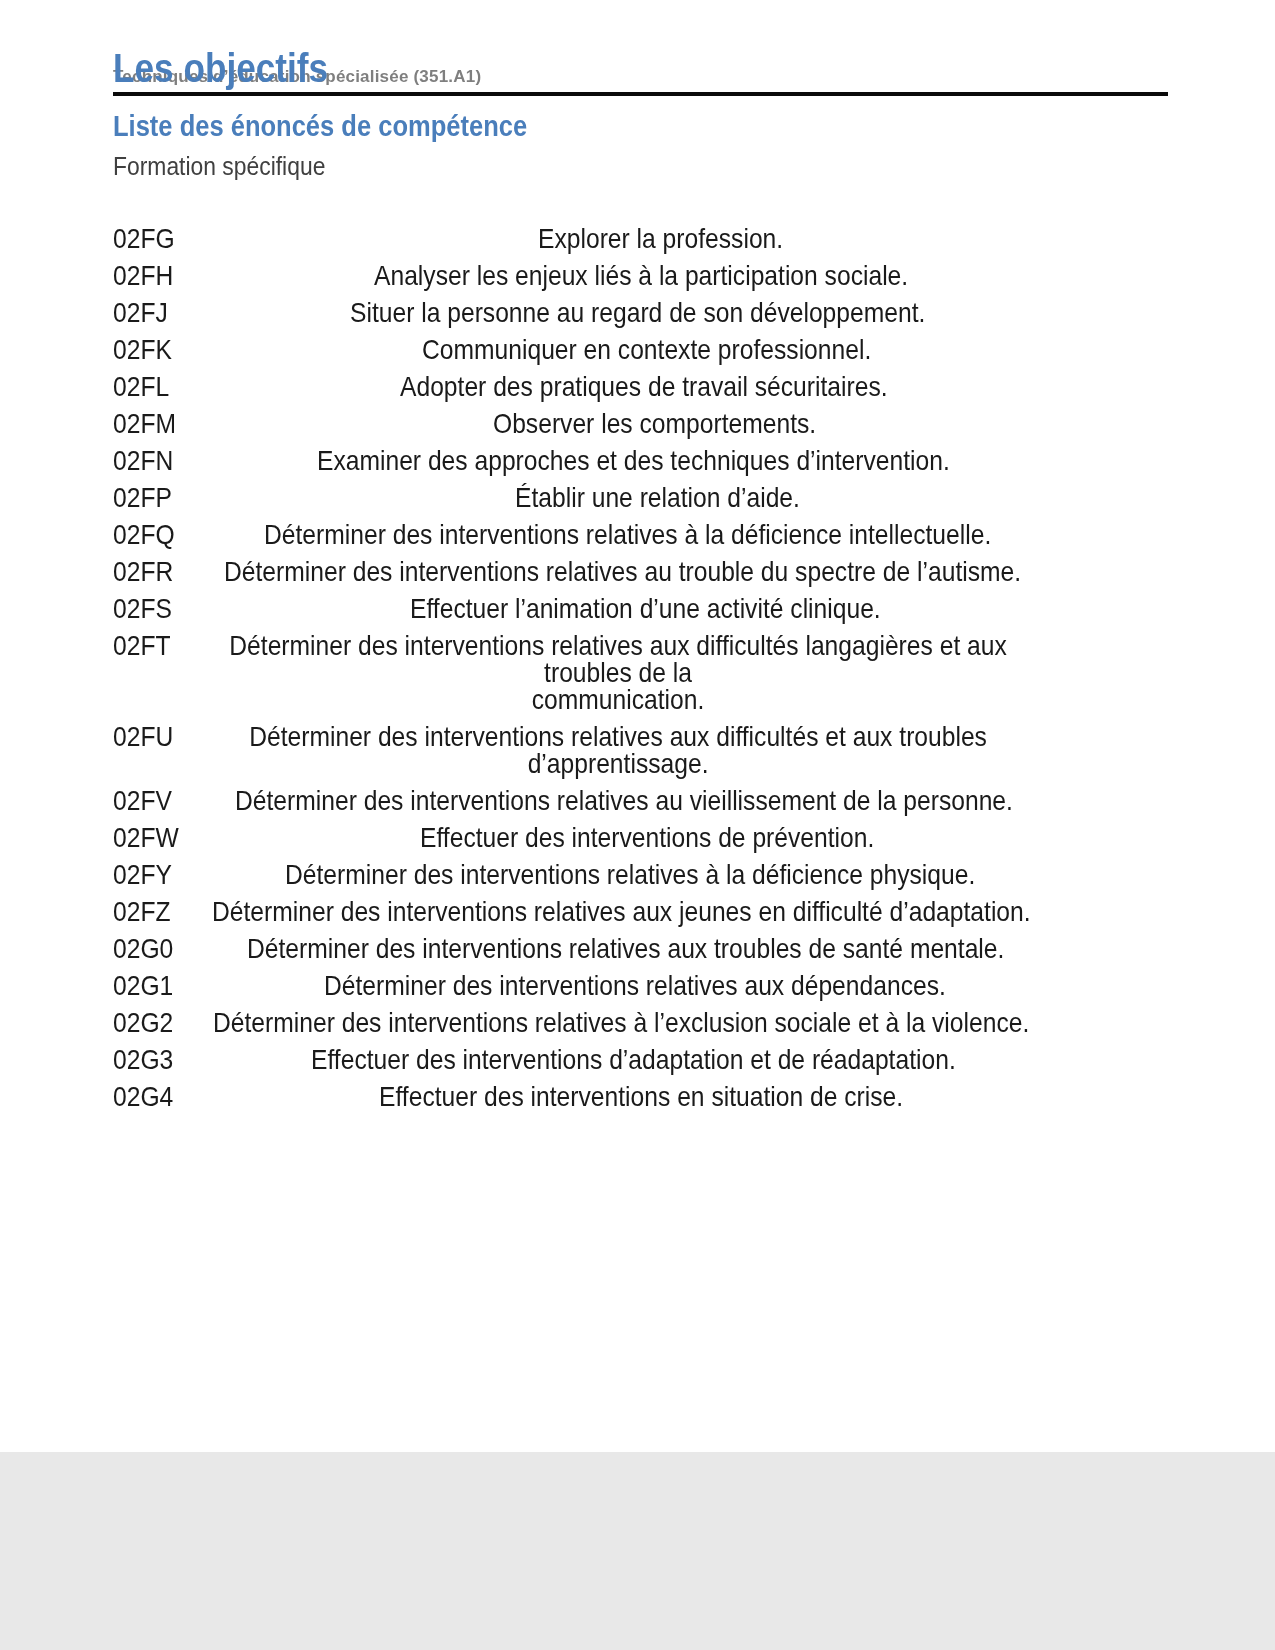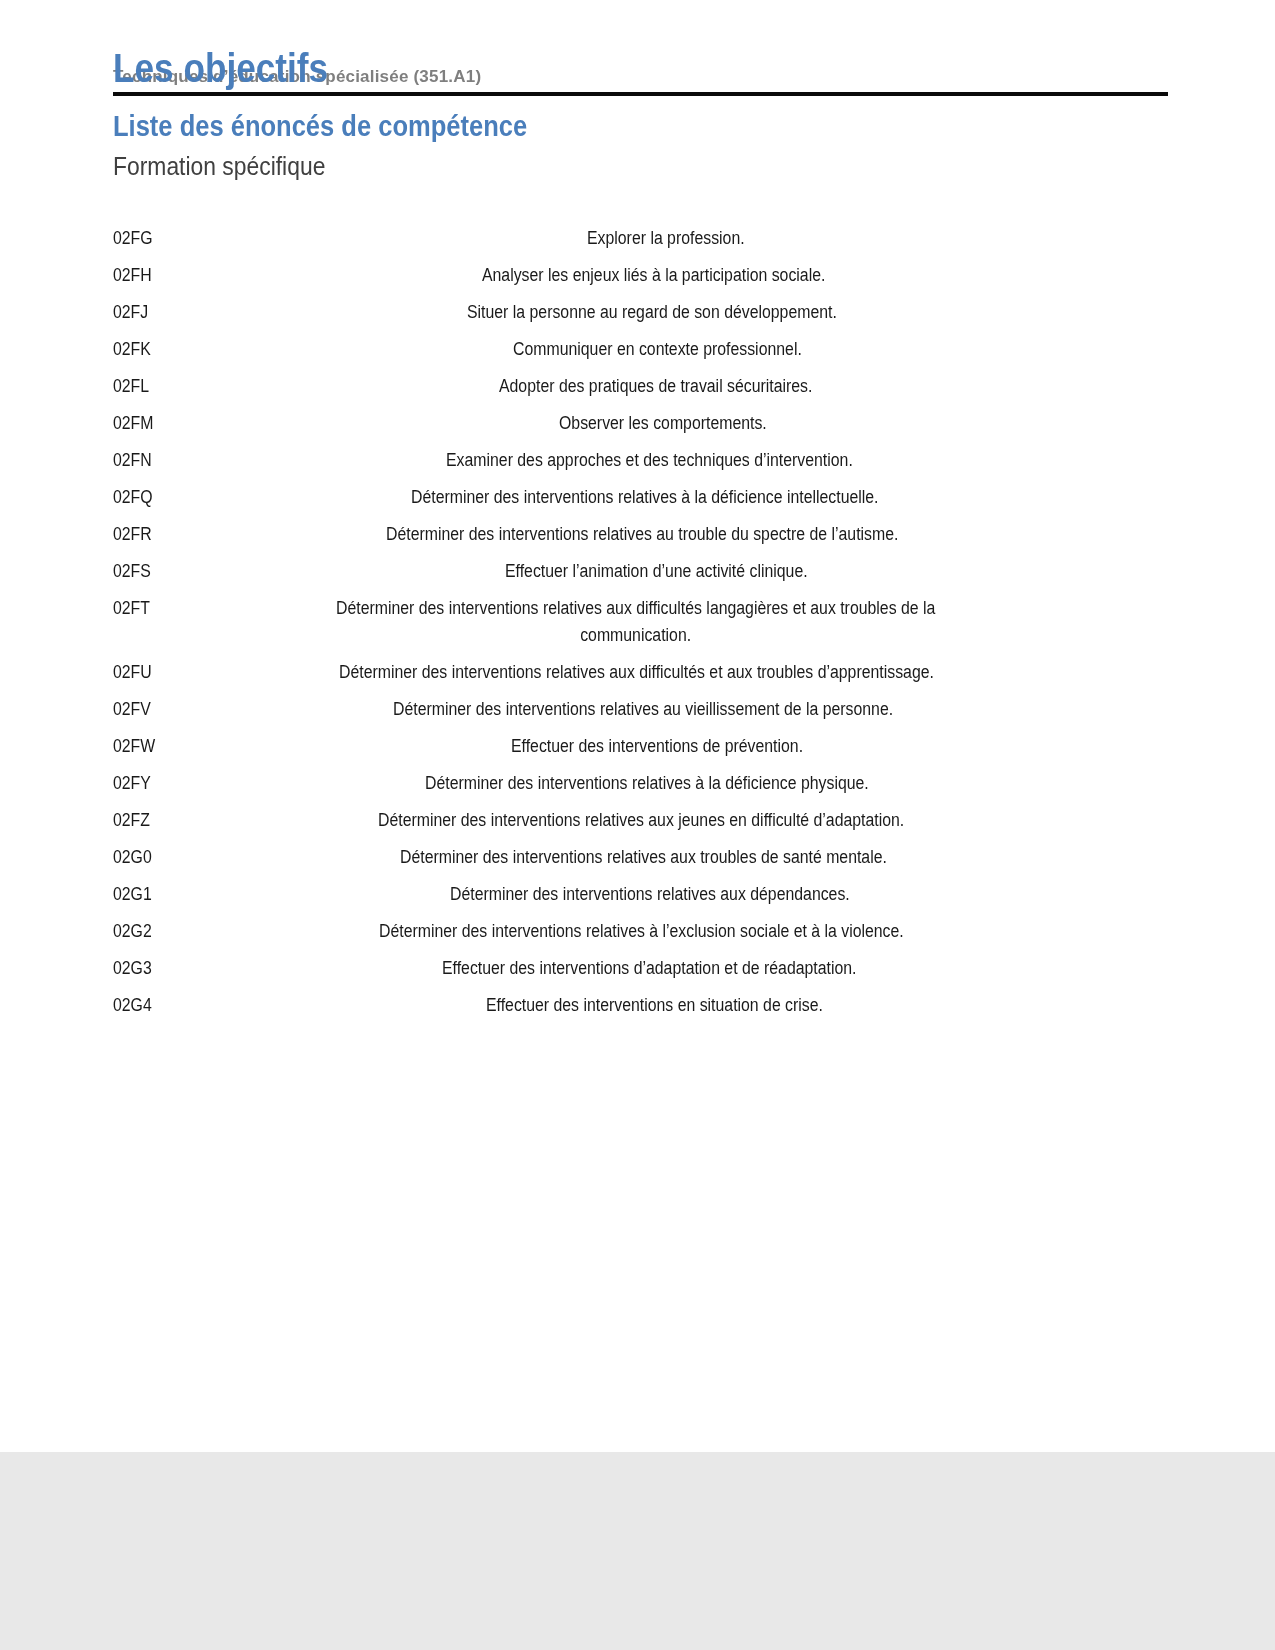--- a/index.html
+++ b/index.html
@@ -59,21 +59,21 @@
   }
   h3.doc-section {
     margin: 10px 0 0 0;
     font-size: 26px;
     line-height: 28px;
     font-weight: normal;
     color: #404040;
   }
   .competency-list {
     margin-top: 45px;
-    font-size: 18px;
+    font-size: 28px;
     line-height: 27px;
     color: #1a1a1a;
   }
   .competency-row {
     display: flex;
     align-items: flex-start;
     margin-bottom: 10px;
   }
   .competency-code {
     flex: 0 0 73px;
@@ -144,20 +144,24 @@
           <span class="competency-code"><span class="narrow">02FL</span></span>
           <span class="competency-desc"><span class="narrow">Adopter des pratiques de travail sécuritaires.</span></span>
         </div>
         <div class="competency-row">
           <span class="competency-code"><span class="narrow">02FM</span></span>
           <span class="competency-desc"><span class="narrow">Observer les comportements.</span></span>
         </div>
         <div class="competency-row">
           <span class="competency-code"><span class="narrow">02FN</span></span>
           <span class="competency-desc"><span class="narrow">Examiner des approches et des techniques d’intervention.</span></span>
+        </div>
+        <div class="competency-row">
+          <span class="competency-code"><span class="narrow">02FP</span></span>
+          <span class="competency-desc"><span class="narrow">Établir une relation d’aide.</span></span>
         </div>
         <div class="competency-row">
           <span class="competency-code"><span class="narrow">02FQ</span></span>
           <span class="competency-desc"><span class="narrow">Déterminer des interventions relatives à la déficience intellectuelle.</span></span>
         </div>
         <div class="competency-row">
           <span class="competency-code"><span class="narrow">02FR</span></span>
           <span class="competency-desc"><span class="narrow">Déterminer des interventions relatives au trouble du spectre de l’autisme.</span></span>
         </div>
         <div class="competency-row">

